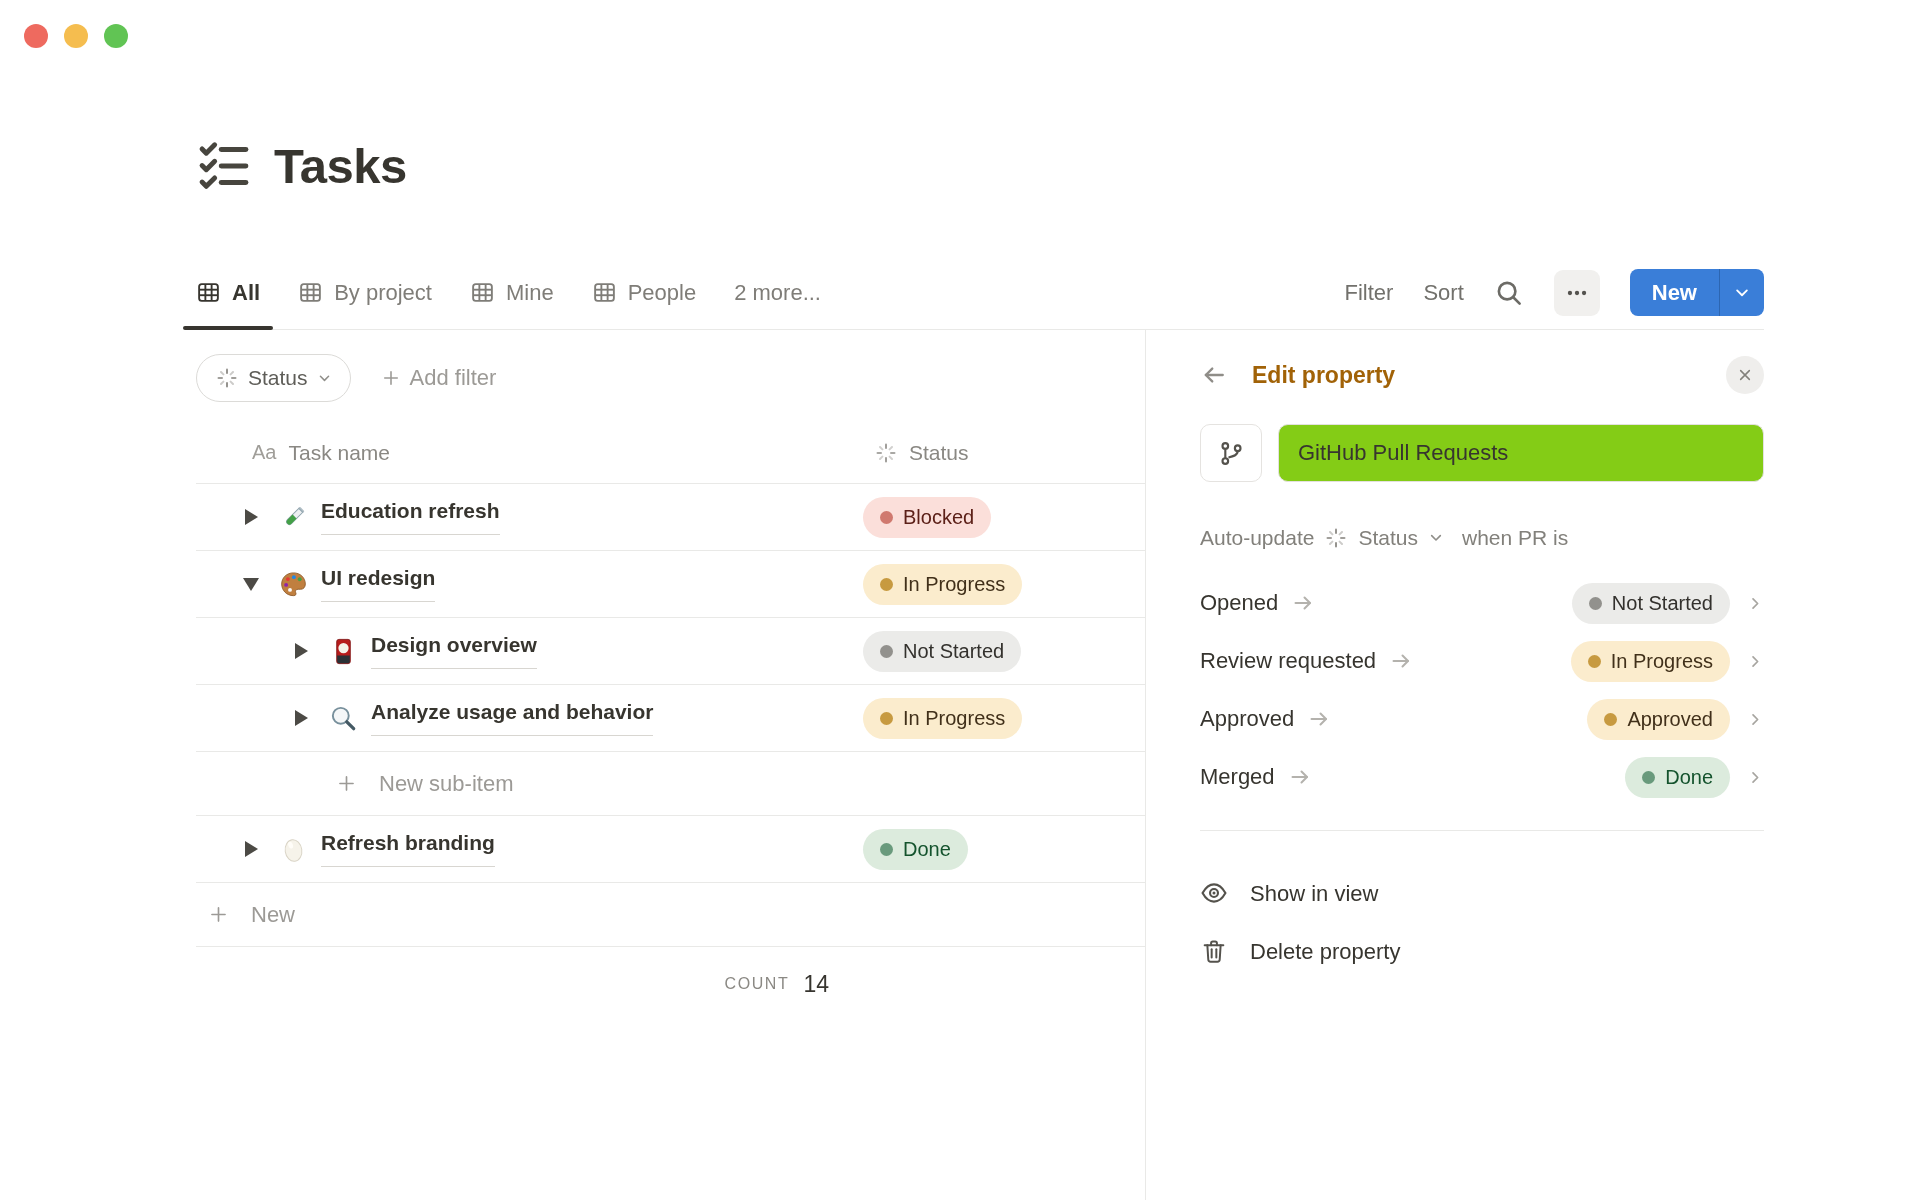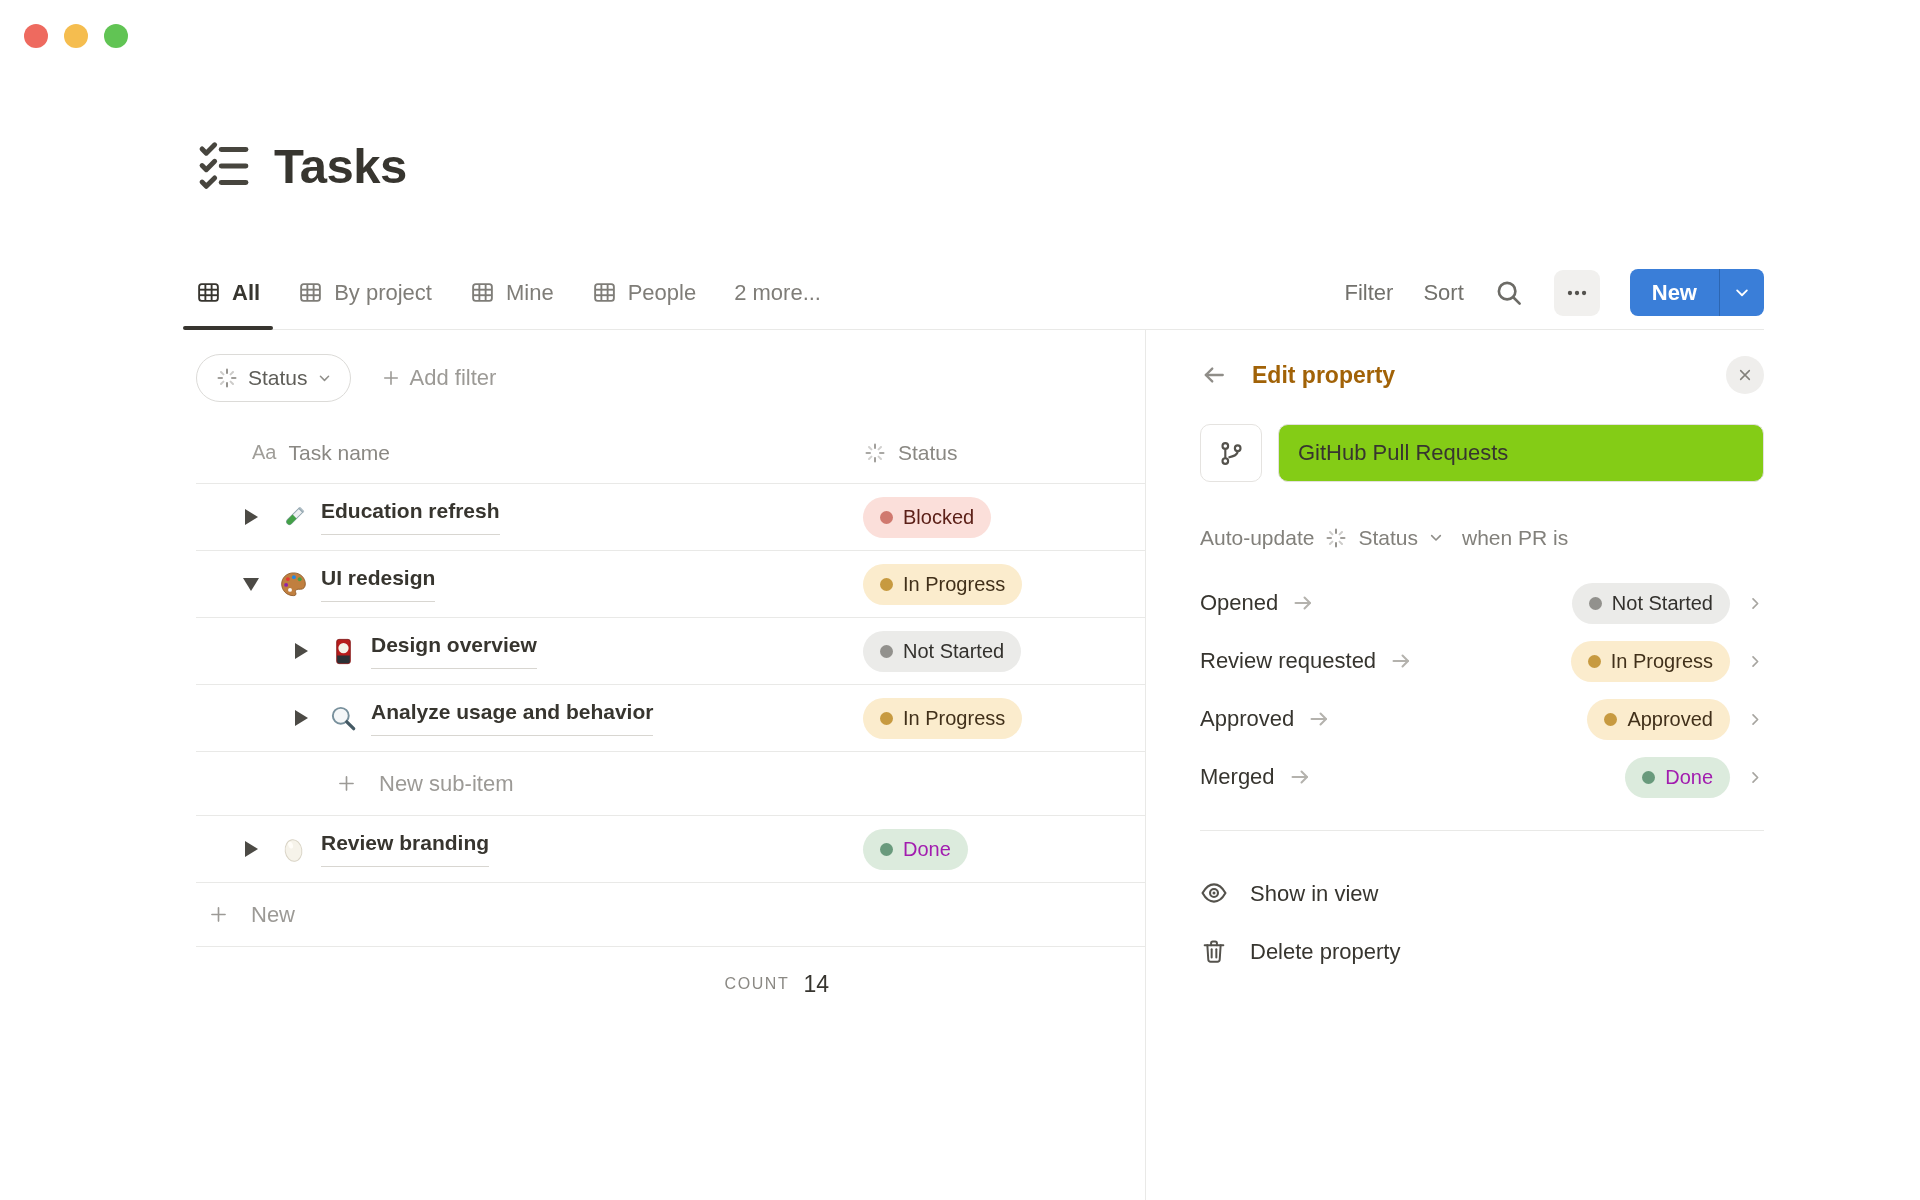--- a/index.html
+++ b/index.html
@@ -49,21 +49,21 @@
   .filter-bar { height: 92px; display: flex; align-items: center; gap: 30px; padding-top: 4px; }
   .status-pill { display: flex; align-items: center; gap: 9px; height: 48px; padding: 0 18px;
                  border: 1px solid #dcdbd8; border-radius: 999px; color: #5e5d58; font-size: 21px; cursor: pointer; }
   .status-pill .spin { width: 24px; height: 24px; color: #908e89; }
   .status-pill .chev { width: 15px; height: 15px; color: #8f8e89; }
   .add-filter { display: flex; align-items: center; gap: 9px; color: #9c9a96; font-size: 22px; cursor: pointer; }
   .add-filter svg { width: 20px; height: 20px; }
 
   
   .thead { height: 62px; display: flex; align-items: center; color: #8a8883;
-           font-size: 21px; border-bottom: 1px solid #e9e9e7; }
+           font-size: 21px; border-bottom: 1px solid #e9e9e7; gap: 11px; }
   .cell-name { width: 667px; display: flex; align-items: center; }
   .thead .cell-name { padding-left: 56px; gap: 12px; }
   .aa { font-size: 20px; color: #a09e99; }
   .cell-status { flex: 1; display: flex; align-items: center; gap: 11px; }
   .thead .spin { width: 24px; height: 24px; color: #9b9995; }
 
   .trow { height: 67px; display: flex; align-items: center; border-bottom: 1px solid #e9e9e7; }
   .trow .cell-name { gap: 12px; padding-left: 40px; }
   .trow.lvl1 .cell-name { padding-left: 90px; }
   .toggle { width: 30px; display: flex; justify-content: center; cursor: pointer; }
@@ -74,21 +74,21 @@
   .emoji { width: 31px; height: 31px; flex: 0 0 auto; }
   .task-name { font-size: 21px; font-weight: 700; color: #37352f; padding-bottom: 11px;
                border-bottom: 1.5px solid #d8d6d1; cursor: pointer; }
 
   .chip { display: inline-flex; align-items: center; gap: 10px; height: 41px; padding: 0 17px;
           border-radius: 999px; font-size: 20px; }
   .chip .dot { width: 13px; height: 13px; border-radius: 50%; }
   .chip.gray   { background: #ebebe9; color: #33312d; } .chip.gray .dot   { background: #92918d; }
   .chip.yellow { background: #fbeccd; color: #41301a; } .chip.yellow .dot { background: #c79a40; }
   .chip.red    { background: #fbdfda; color: #5c2018; } .chip.red .dot    { background: #d0796f; }
-  .chip.green  { background: #dcebdd; color: #a21caf; } .chip.green .dot  { background: #699a7c; }
+  .chip.green  { background: #dcebdd; color: #14532d; } .chip.green .dot  { background: #699a7c; }
 
   .newrow { height: 64px; display: flex; align-items: center; gap: 22px; color: #9c9a96;
             font-size: 22px; border-bottom: 1px solid #e9e9e7; cursor: pointer; }
   .newrow svg { width: 21px; height: 21px; }
   .newrow.sub { padding-left: 140px; }
   .newrow.root { padding-left: 12px; }
 
   .count-row { width: 667px; height: 74px; display: flex; align-items: center;
                justify-content: flex-end; gap: 14px; padding-right: 34px; }
   .count-label { font-size: 16px; letter-spacing: 1.6px; color: #8b8984; font-weight: 500; }
@@ -436,21 +436,21 @@
       </div>
 
       <div class="trow">
         <div class="cell-name">
           <span class="toggle">
               <span class="tri-right"></span>
             </span>
           <svg class="emoji">
               <use href="#sym-em-egg"></use>
             </svg>
-          <span class="task-name">Review branding</span>
+          <span class="task-name">Refresh branding</span>
         </div>
         <div class="cell-status">
           <span class="chip green">
               <span class="dot"></span>
               <span>Done</span>
             </span>
         </div>
       </div>
 
       <div class="newrow root">

